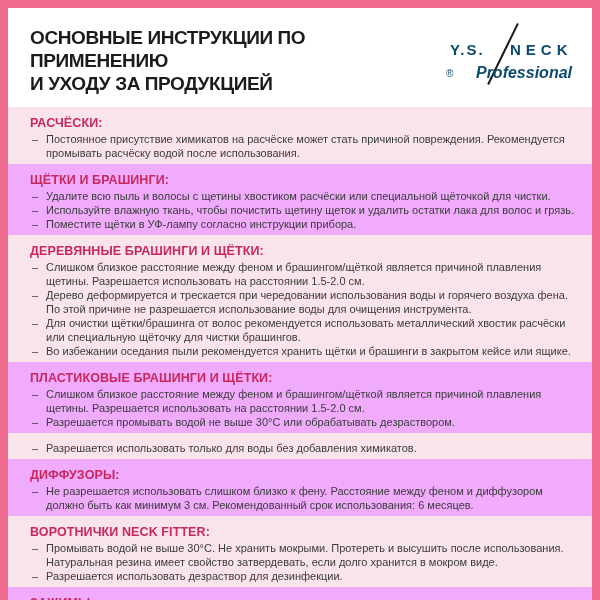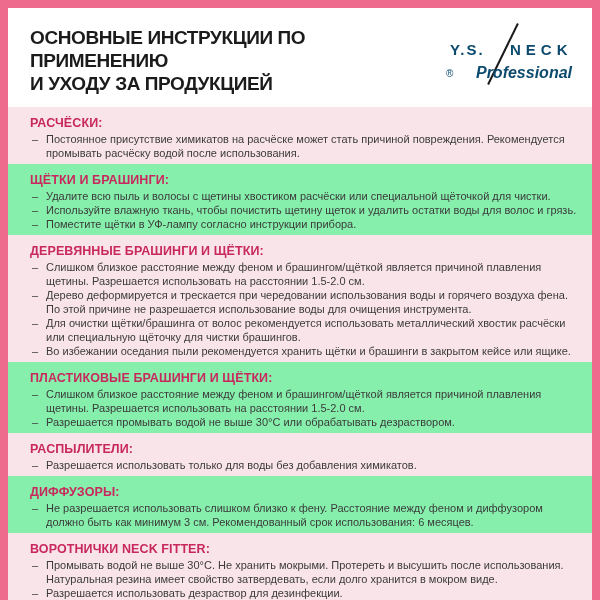--- a/index.html
+++ b/index.html
@@ -66,21 +66,21 @@
   .sections {
     flex: 1 1 auto;
     display: flex;
     flex-direction: column;
   }
   .section {
     padding: 8px 12px 4px 22px;
     flex: 0 0 auto;
   }
   .section.tinted { background: #f9e4ea; }
-  .section.plain  { background: #86efac; }
+  .section.plain  { background: #f0abfc; }
   .section:last-child { flex: 1 1 auto; }
   .section h2 {
     color: #c8285e;
     font-size: 12.5px;
     line-height: 16px;
     font-weight: bold;
     letter-spacing: 0.1px;
     margin-bottom: 1px;
     text-transform: uppercase;
   }
@@ -129,21 +129,21 @@
 
   <section class="section plain">
     <h2>ЩЁТКИ И БРАШИНГИ:</h2>
     <div>
           <div class="bullet">
             <span class="dash">–</span>
             <span class="btxt">Удалите всю пыль и волосы с щетины хвостиком расчёски или специальной щёточкой для чистки.</span>
           </div>
           <div class="bullet">
             <span class="dash">–</span>
-            <span class="btxt">Используйте влажную ткань, чтобы почистить щетину щеток и удалить остатки воды для волос и грязь.</span>
+            <span class="btxt">Используйте влажную ткань, чтобы почистить щетину щеток и удалить остатки лака для волос и грязь.</span>
           </div>
           <div class="bullet">
             <span class="dash">–</span>
             <span class="btxt">Поместите щётки в УФ-лампу согласно инструкции прибора.</span>
           </div>
         </div>
   </section>
 
   <section class="section tinted">
     <h2>ДЕРЕВЯННЫЕ БРАШИНГИ И ЩЁТКИ:</h2>
@@ -175,21 +175,20 @@
             <span class="btxt">Слишком близкое расстояние между феном и брашингом/щёткой является причиной плавления щетины. Разрешается использовать на расстоянии 1.5-2.0 см.</span>
           </div>
           <div class="bullet">
             <span class="dash">–</span>
             <span class="btxt">Разрешается промывать водой не выше 30°C или обрабатывать дезраствором.</span>
           </div>
         </div>
   </section>
 
   <section class="section tinted">
-    <h2>РАСПЫЛИТЕЛИ:</h2>
     <div>
           <div class="bullet">
             <span class="dash">–</span>
             <span class="btxt">Разрешается использовать только для воды без добавления химикатов.</span>
           </div>
         </div>
   </section>
 
   <section class="section plain">
     <h2>ДИФФУЗОРЫ:</h2>

